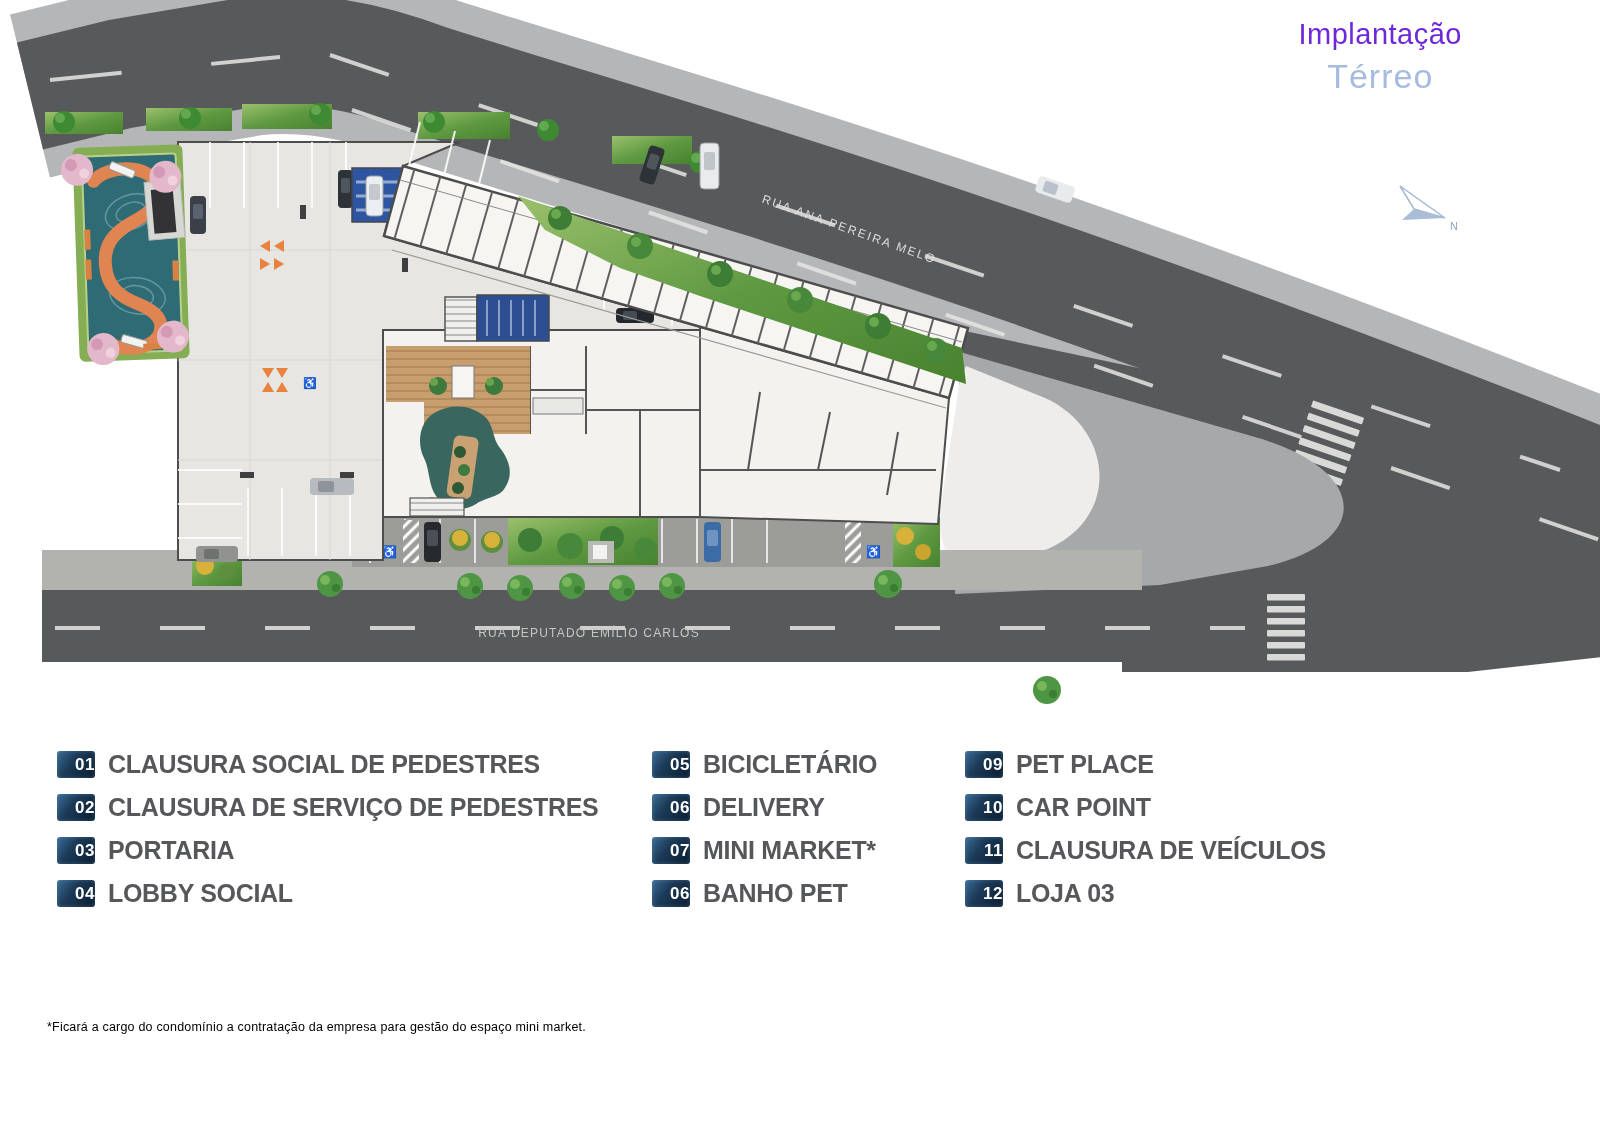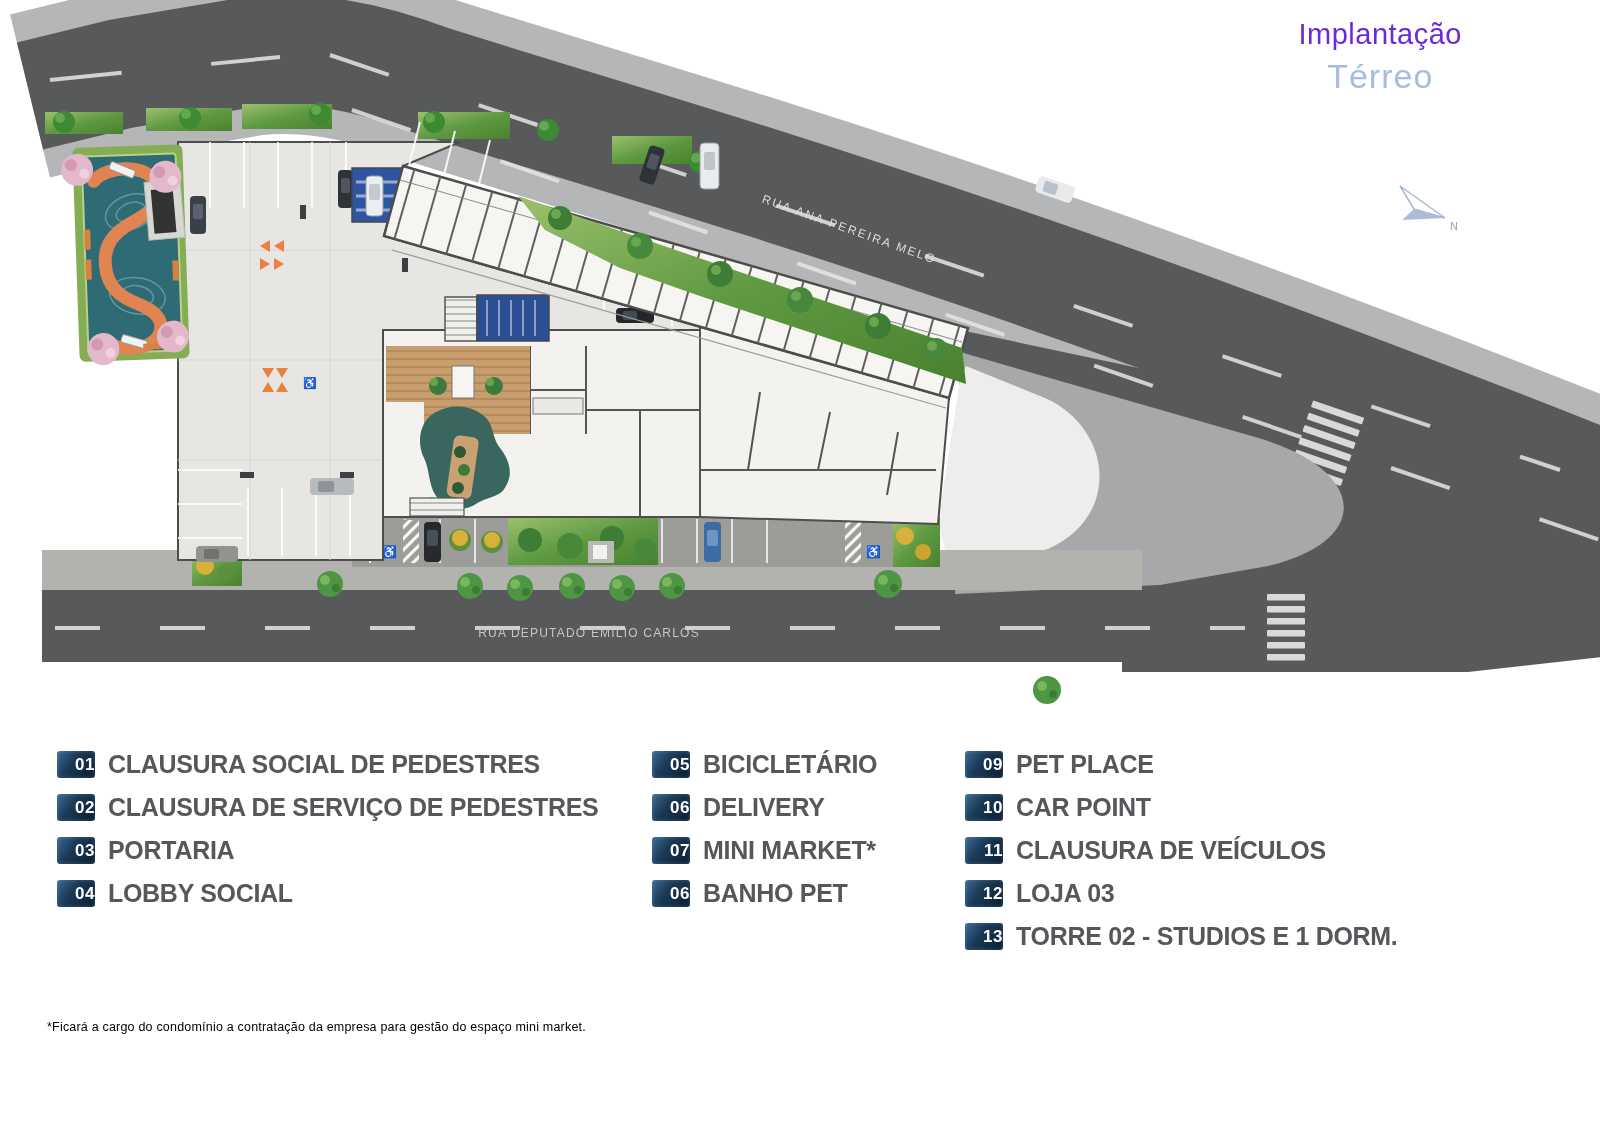--- a/index.html
+++ b/index.html
@@ -486,21 +486,17 @@
         <span class="llabel">CAR POINT</span>
       </div>
   <div class="lrow">
         <span class="badge">11</span>
         <span class="llabel">CLAUSURA DE VEÍCULOS</span>
       </div>
   <div class="lrow">
         <span class="badge">12</span>
         <span class="llabel">LOJA 03</span>
       </div>
-  <div class="lrow">
-        <span class="badge">13</span>
-        <span class="llabel">TORRE 02 - STUDIOS E 1 DORM.</span>
-      </div>
 </div>
 
 <div class="footnote">*Ficará a cargo do condomínio a contratação da empresa para gestão do espaço mini market.</div>
 
 </div>
 
 </body></html>

